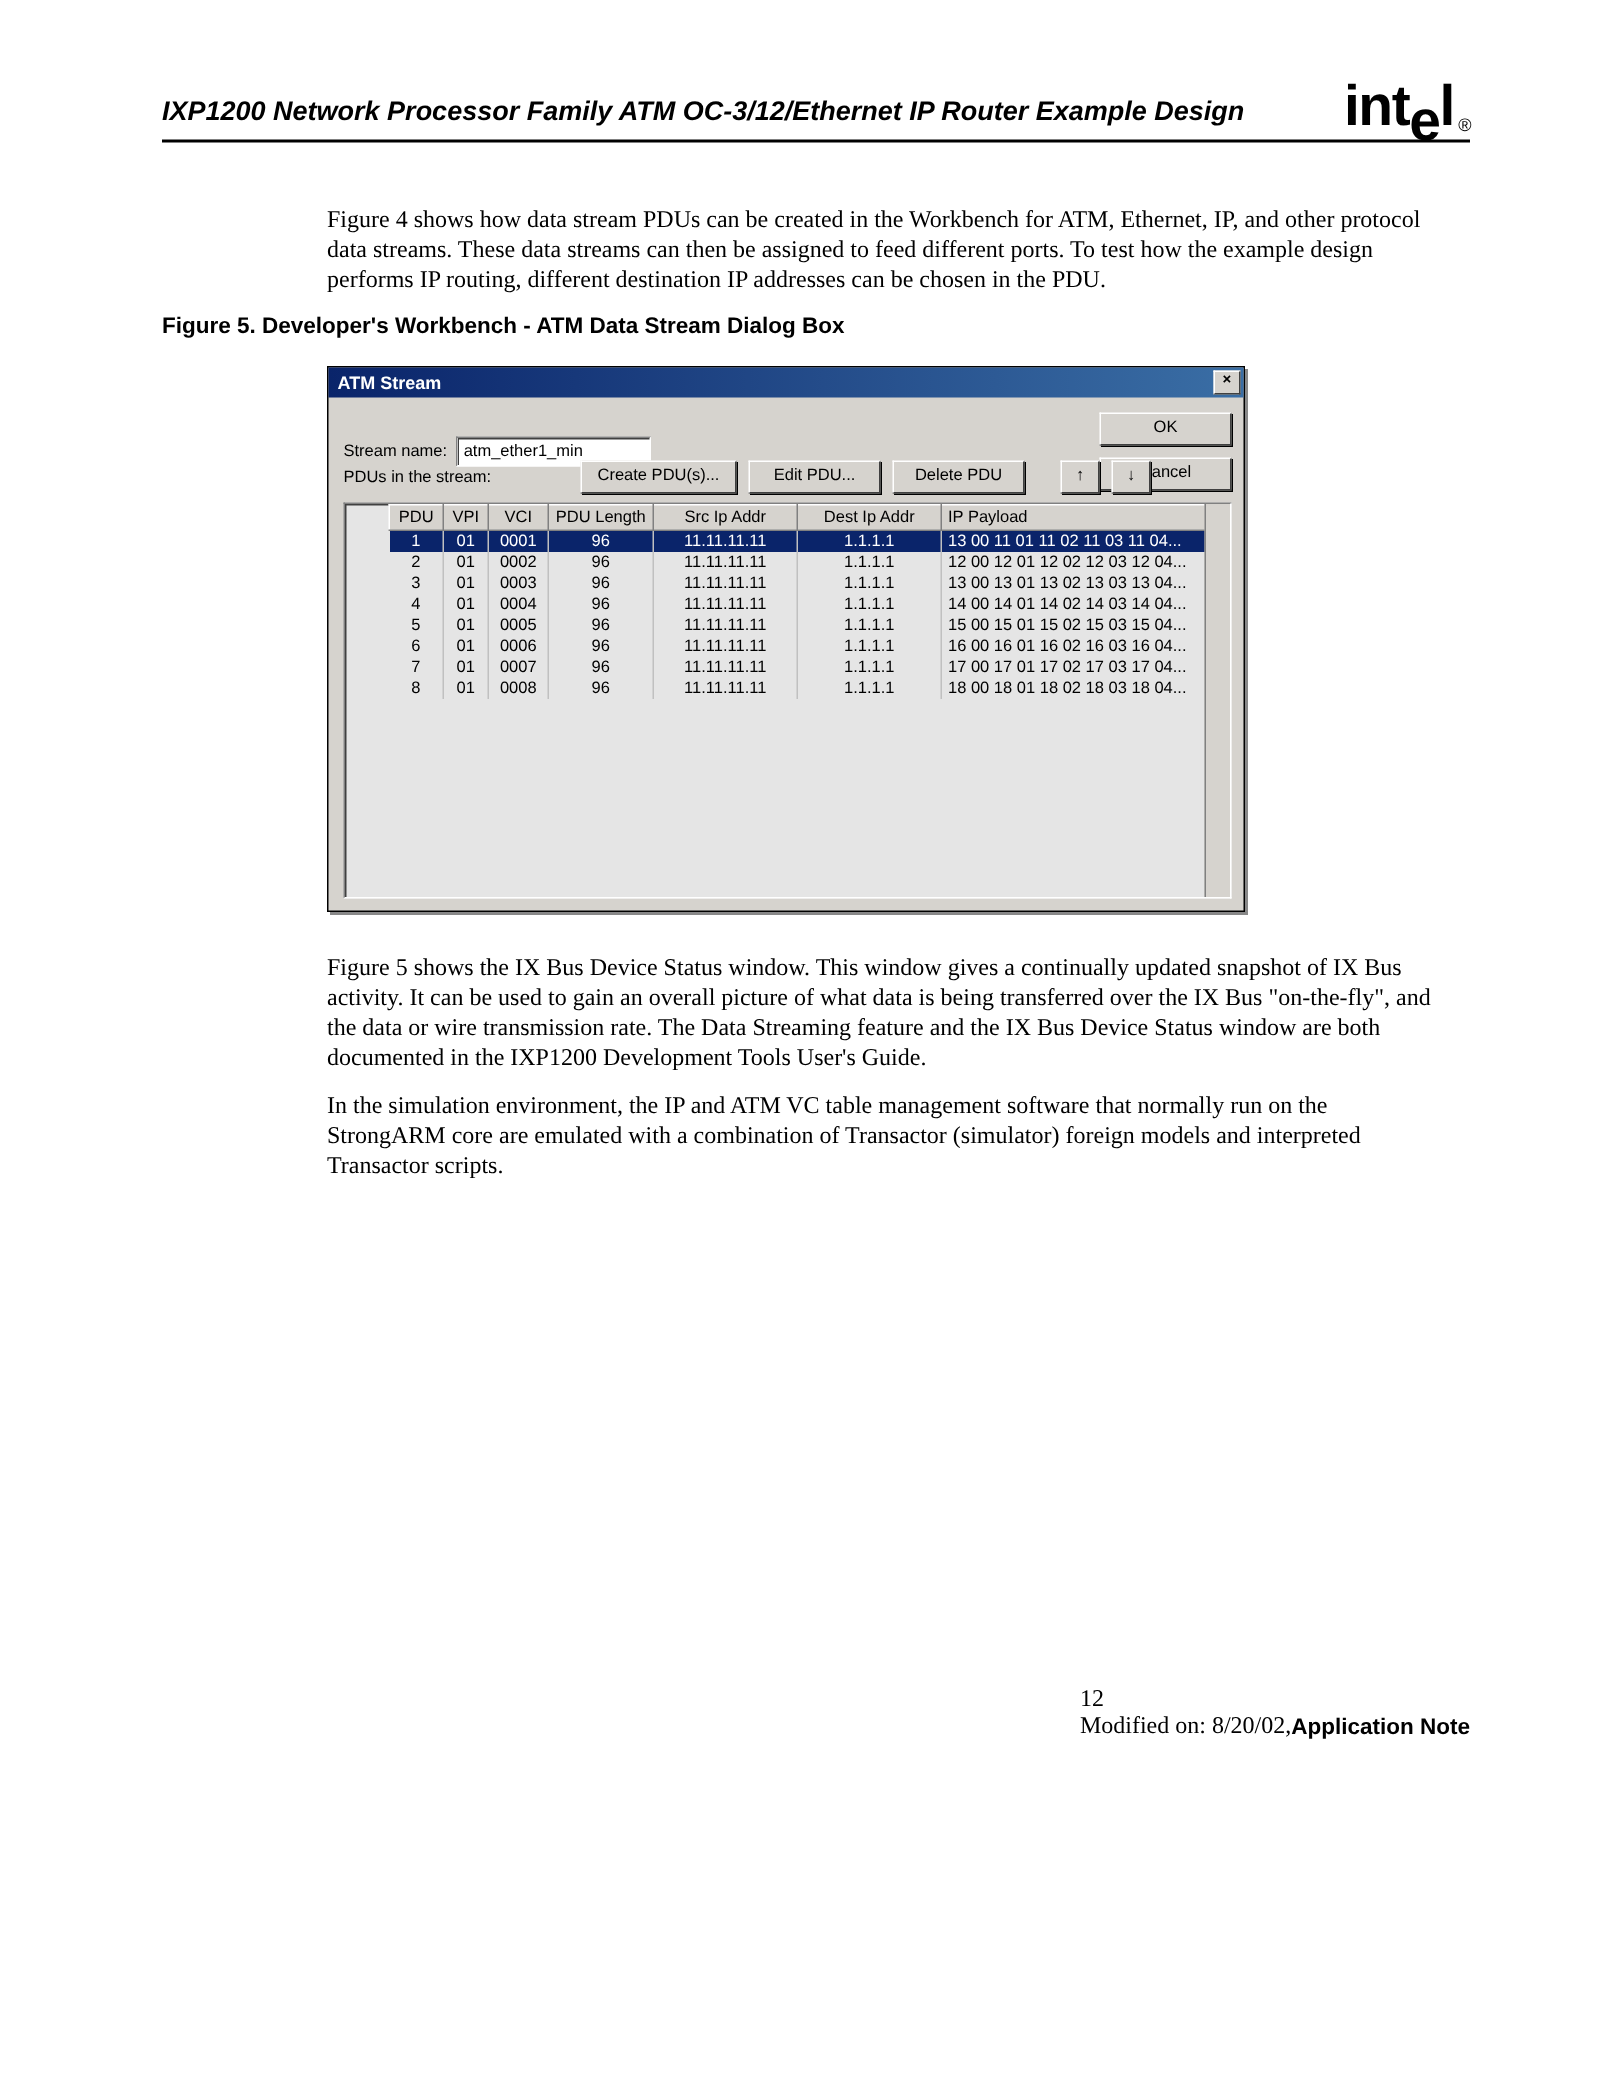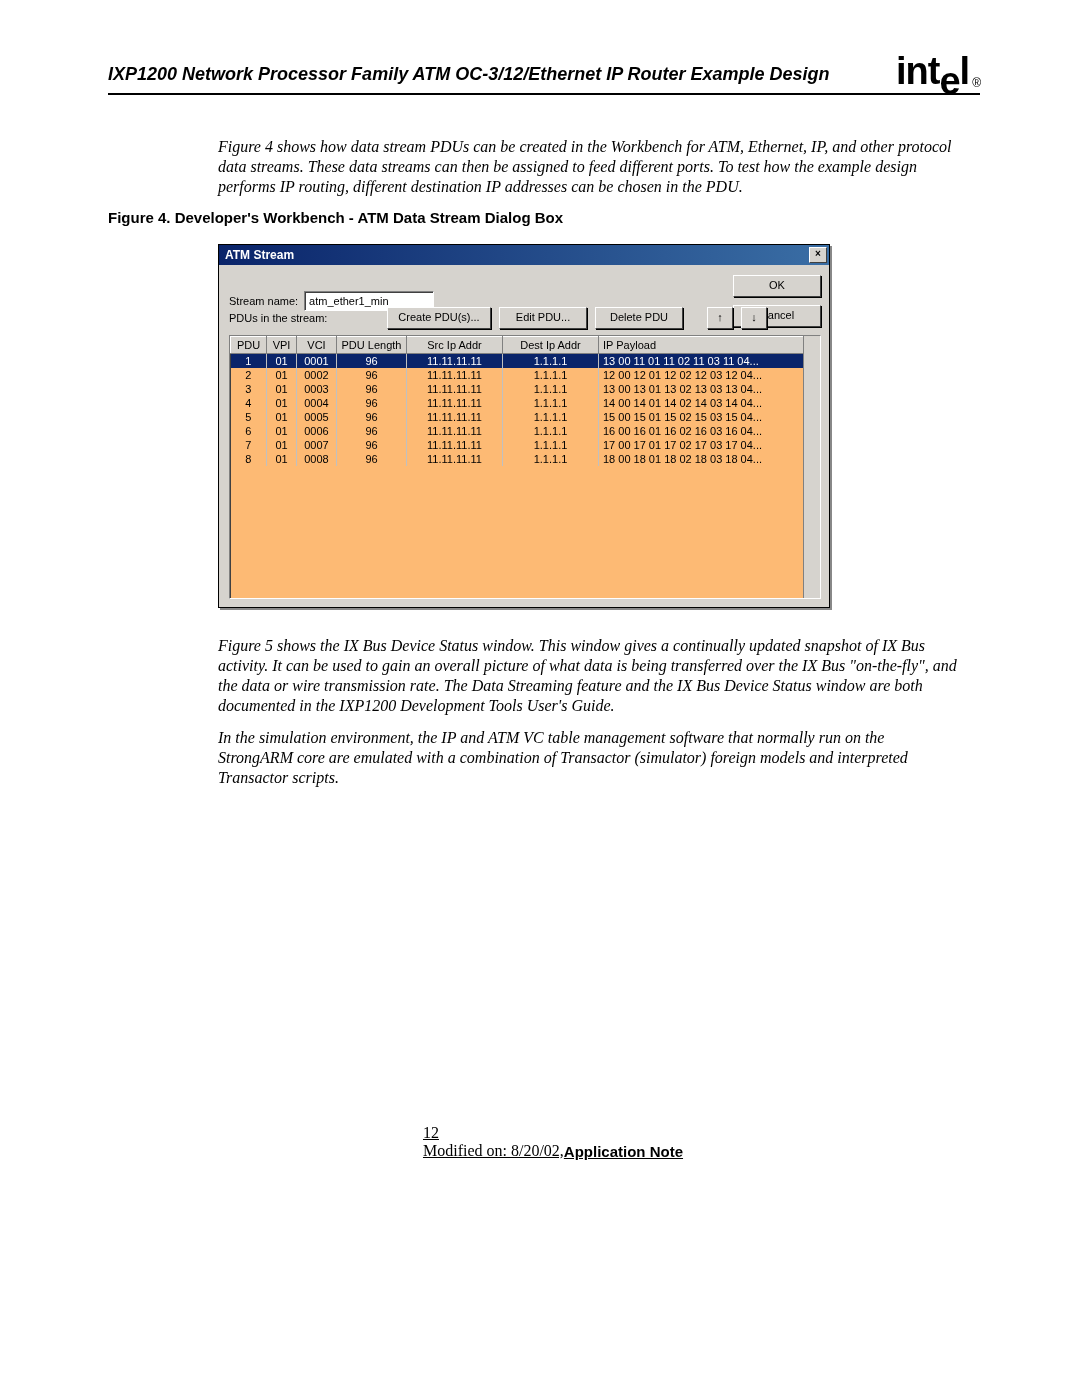--- a/index.html
+++ b/index.html
@@ -48,21 +48,20 @@
   .intel-logo .reg {
     font-size: 12px;
     font-weight: normal;
     position: relative;
     top: 12px;
     margin-left: 3px;
   }
   .body-col {
     margin-left: 110px;
     margin-right: 18px;
-    font-style: italic;
   }
   .para {
     font-size: 16px;
     line-height: 1.25;
     margin: 0 0 12px 0;
   }
   .fig-caption {
     font-family: "Helvetica Neue", Arial, sans-serif;
     font-weight: bold;
     font-size: 15px;
@@ -145,28 +144,29 @@
   }
   .second-row {
     margin-top:12px;
     display:flex;
     align-items:center;
     gap:8px;
   }
   
   .list-wrap {
     margin-top:6px;
-    background:#fdba74;
+    background:#e5e5e5;
     border:1px solid #808080;
     border-right-color:#fff;
     border-bottom-color:#fff;
     box-shadow: inset 1px 1px 0 #404040;
     height: 262px;
     overflow:hidden;
     position:relative;
+    padding-left:29px;
   }
   table.list {
     border-collapse: collapse;
     width:100%;
     font-size:11px;
     table-layout: fixed;
   }
   table.list th {
     background:#d6d3ce;
     border:1px solid #fff;
@@ -202,24 +202,23 @@
     position:absolute; right:0; top:0; bottom:0; width:16px;
     background:#d6d3ce;
     border-left:1px solid #808080;
   }
 
   
   .footer {
     position:absolute;
     left:126px; right:100px; bottom:40px;
     display:flex;
-    justify-content:center;
+    justify-content:flex-end;
     align-items:flex-end;
     font-size:16px;
-    text-decoration:underline;
   }
   .footer .appnote {
     font-family: "Helvetica Neue", Arial, sans-serif;
     font-weight: bold;
     font-size:15px;
   }
 
   .spacer { height: 28px; }
 </style>
 </head>
@@ -234,21 +233,21 @@
         <span class="drop">e</span>
         <span>l</span>
         <span class="reg">®</span>
     </span>
   </div>
 
   <div class="body-col">
     <p class="para">Figure 4 shows how data stream PDUs can be created in the Workbench for ATM, Ethernet, IP, and other protocol data streams. These data streams can then be assigned to feed different ports. To test how the example design performs IP routing, different destination IP addresses can be chosen in the PDU.</p>
   </div>
 
-  <div class="fig-caption">Figure 4.  Developer's Workbench - ATM Data Stream Dialog Box</div>
+  <div class="fig-caption">Figure 5.  Developer's Workbench - ATM Data Stream Dialog Box</div>
 
   <div class="dialog-wrap">
     <div class="titlebar">
       <span>ATM Stream</span>
       <div class="titlebar-buttons">
         <div class="win-btn">×</div>
       </div>
     </div>
     <div class="dlg-body">
       <div class="row">

